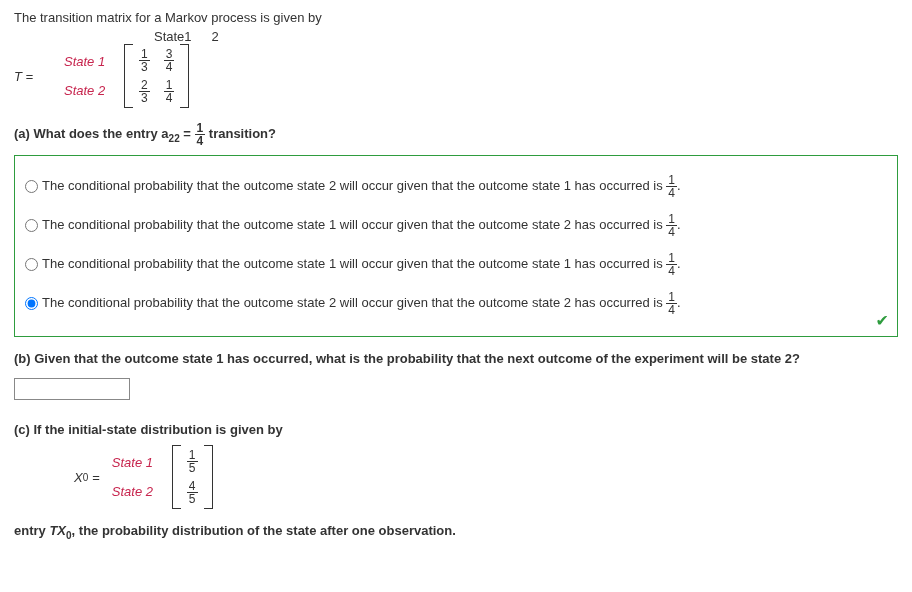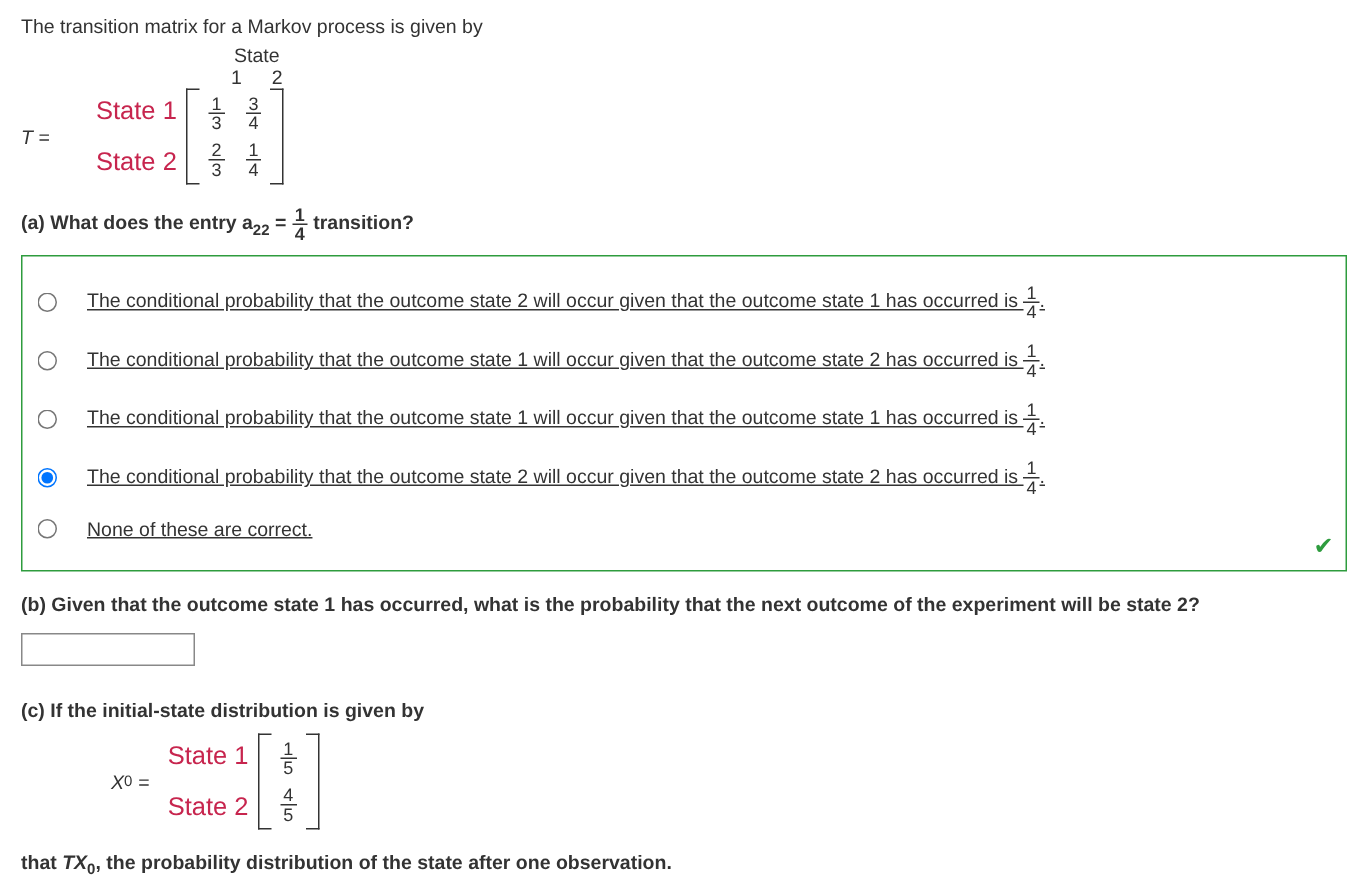--- a/index.html
+++ b/index.html
@@ -7,43 +7,43 @@
     font-size: 13px;
     color: #333;
     margin: 0;
     padding: 10px 14px;
     background: #fff;
   }
   .intro { margin-bottom: 4px; }
   .matrix-block { margin: 4px 0 14px 0; }
   .state-header-row { display: flex; align-items: flex-end; }
   .state-label-col { width: 140px; }
-  .col-header { display: flex; flex-direction: column; align-items: center; }
+  .col-header { display: flex; flex-direction: row; align-items: center; }
   .col-nums { display: flex; gap: 20px; font-size: 13px; }
   .matrix-row { display: flex; align-items: center; }
   .matrix-lhs { width: 50px; font-style: italic; text-align: left; }
   .row-labels { width: 60px; display: flex; flex-direction: column; gap: 14px; }
-  .row-label { color: #c7254e; font-size: 17px; }
+  .row-label { color: #c7254e; font-size: 13px; font-style: italic; }
   .bracket { display: inline-block; width: 8px; border-top: 1.5px solid #333; border-bottom: 1.5px solid #333; align-self: stretch; }
   .bracket.left { border-left: 1.5px solid #333; margin-right: 4px; }
   .bracket.right { border-right: 1.5px solid #333; margin-left: 4px; }
   .matrix-cells { display: flex; flex-direction: column; gap: 6px; padding: 4px 2px; }
   .matrix-cell-row { display: flex; gap: 14px; }
   .frac { display: inline-flex; flex-direction: column; align-items: center; font-size: 12px; line-height: 1; vertical-align: middle; }
   .frac .n { border-bottom: 1px solid #333; padding: 0 2px; }
   .frac .d { padding: 0 2px; }
   .part-label { margin: 8px 0; font-weight: bold; }
   .sub { font-size: 10px; vertical-align: sub; }
   .answer-box {
     border: 1.5px solid #2e9c3e;
     padding: 8px 10px 6px 10px;
     margin: 6px 0 14px 0;
     position: relative;
   }
-  .opt-row { display: flex; align-items: center; gap: 20px; margin: 10px 0 14px 0; text-decoration: underline; }
+  .opt-row { display: flex; align-items: center; gap: 4px; margin: 10px 0 14px 0; }
   .opt-row input[type=radio] { margin: 0; }
   .opt-text { flex: 1; }
   .check { position: absolute; right: 8px; bottom: 6px; color: #2e9c3e; font-size: 16px; }
   .text-input { width: 110px; height: 18px; border: 1px solid #888; margin: 4px 0 14px 0; }
   .xsub { font-style: italic; }
   .eq { margin: 0 4px; }
 </style>
 </head>
 <body>
 
@@ -127,24 +127,20 @@
           <span class="d">4</span>
         </span><span>.</span></span>
   </div>
   <div class="opt-row">
     <input type="radio" name="q" checked="" style="">
     <span class="opt-text"><span>The conditional probability that the outcome state 2 will occur given that the outcome state 2 has occurred is </span><span class="frac">
           <span class="n">1</span>
           <span class="d">4</span>
         </span><span>.</span></span>
   </div>
-  <div class="opt-row">
-    <input type="radio" name="q" style="">
-    <span class="opt-text">None of these are correct.</span>
-  </div>
   <span class="check">✔</span>
 </div>
 
 
 <div class="part-label">(b) Given that the outcome state 1 has occurred, what is the probability that the next outcome of the experiment will be state 2?</div>
 <input type="text" class="text-input" value="" style="">
 
 
 <div class="part-label">(c) If the initial-state distribution is given by</div>
 
@@ -172,17 +168,17 @@
             <span class="n">4</span>
             <span class="d">5</span>
           </span>
       </div>
     </div>
     <span class="bracket right"></span>
   </div>
 </div>
 
 <div class="part-label">
-  <span>that </span><span class="xsub">TX</span><span class="sub">0</span><span>, the probability distribution of the state after one observation.</span>
+  <span>entry </span><span class="xsub">TX</span><span class="sub">0</span><span>, the probability distribution of the state after one observation.</span>
 </div>
 
 
 
 
 </body></html>

